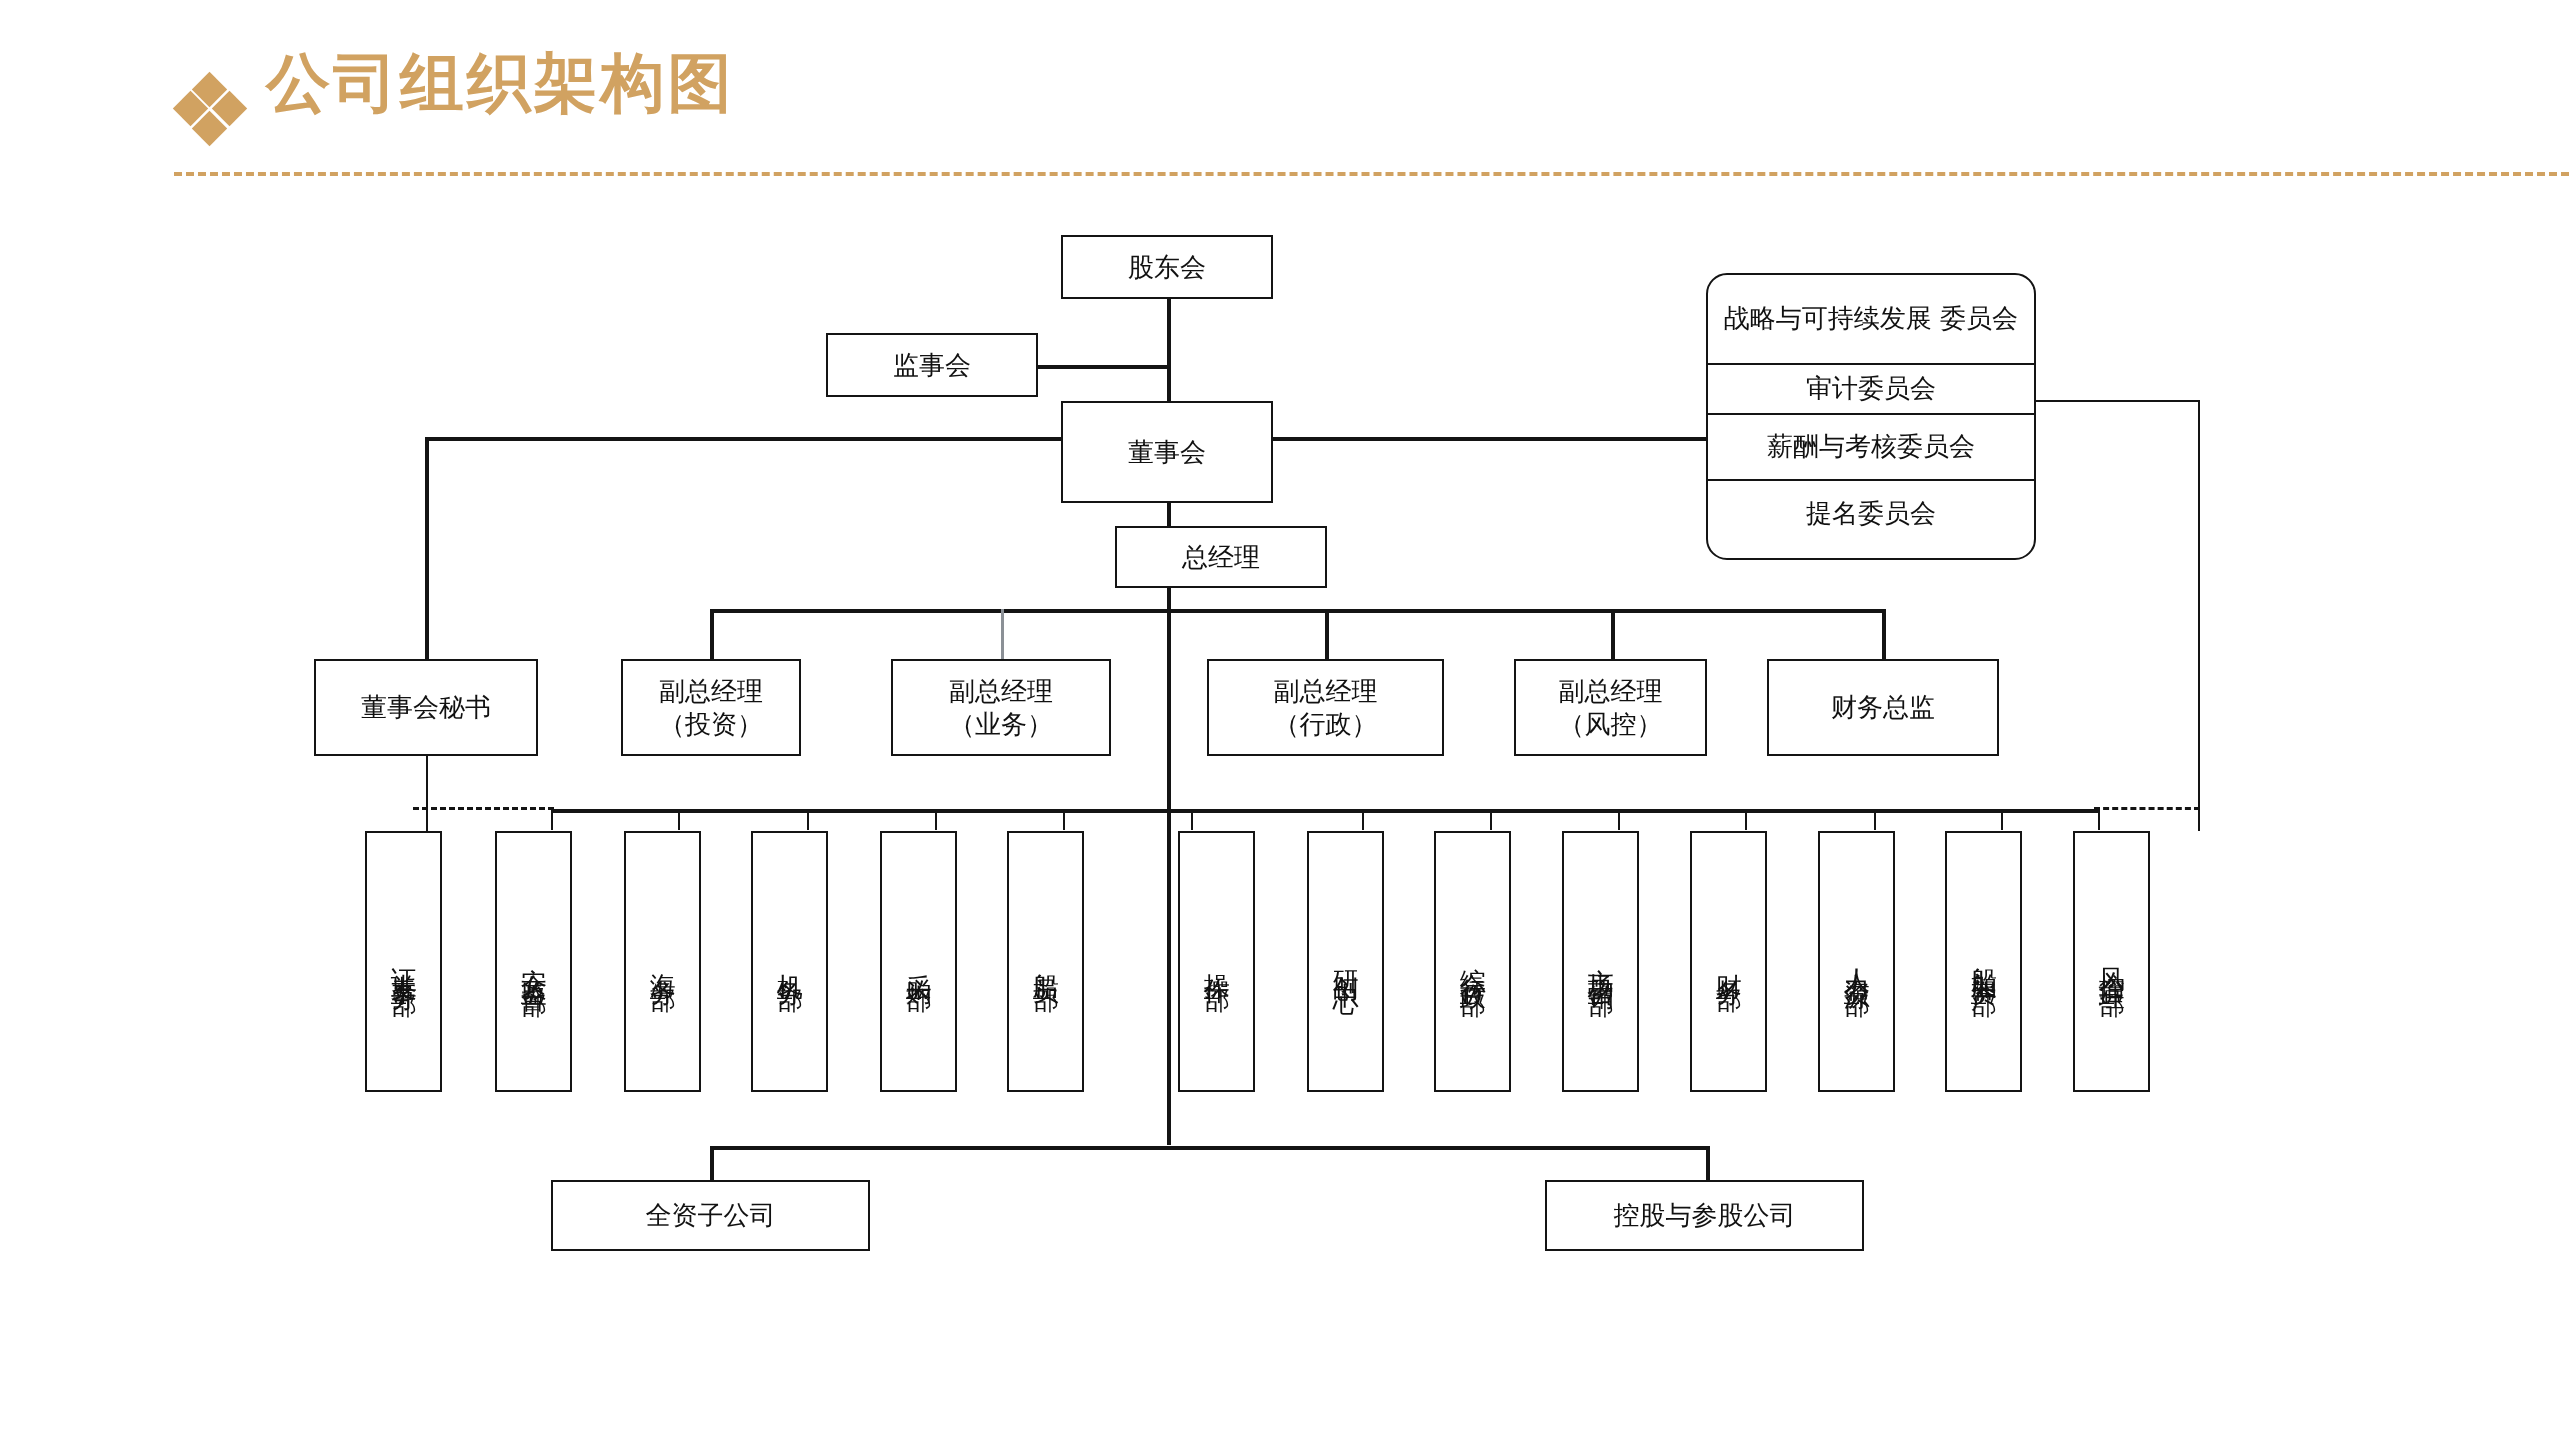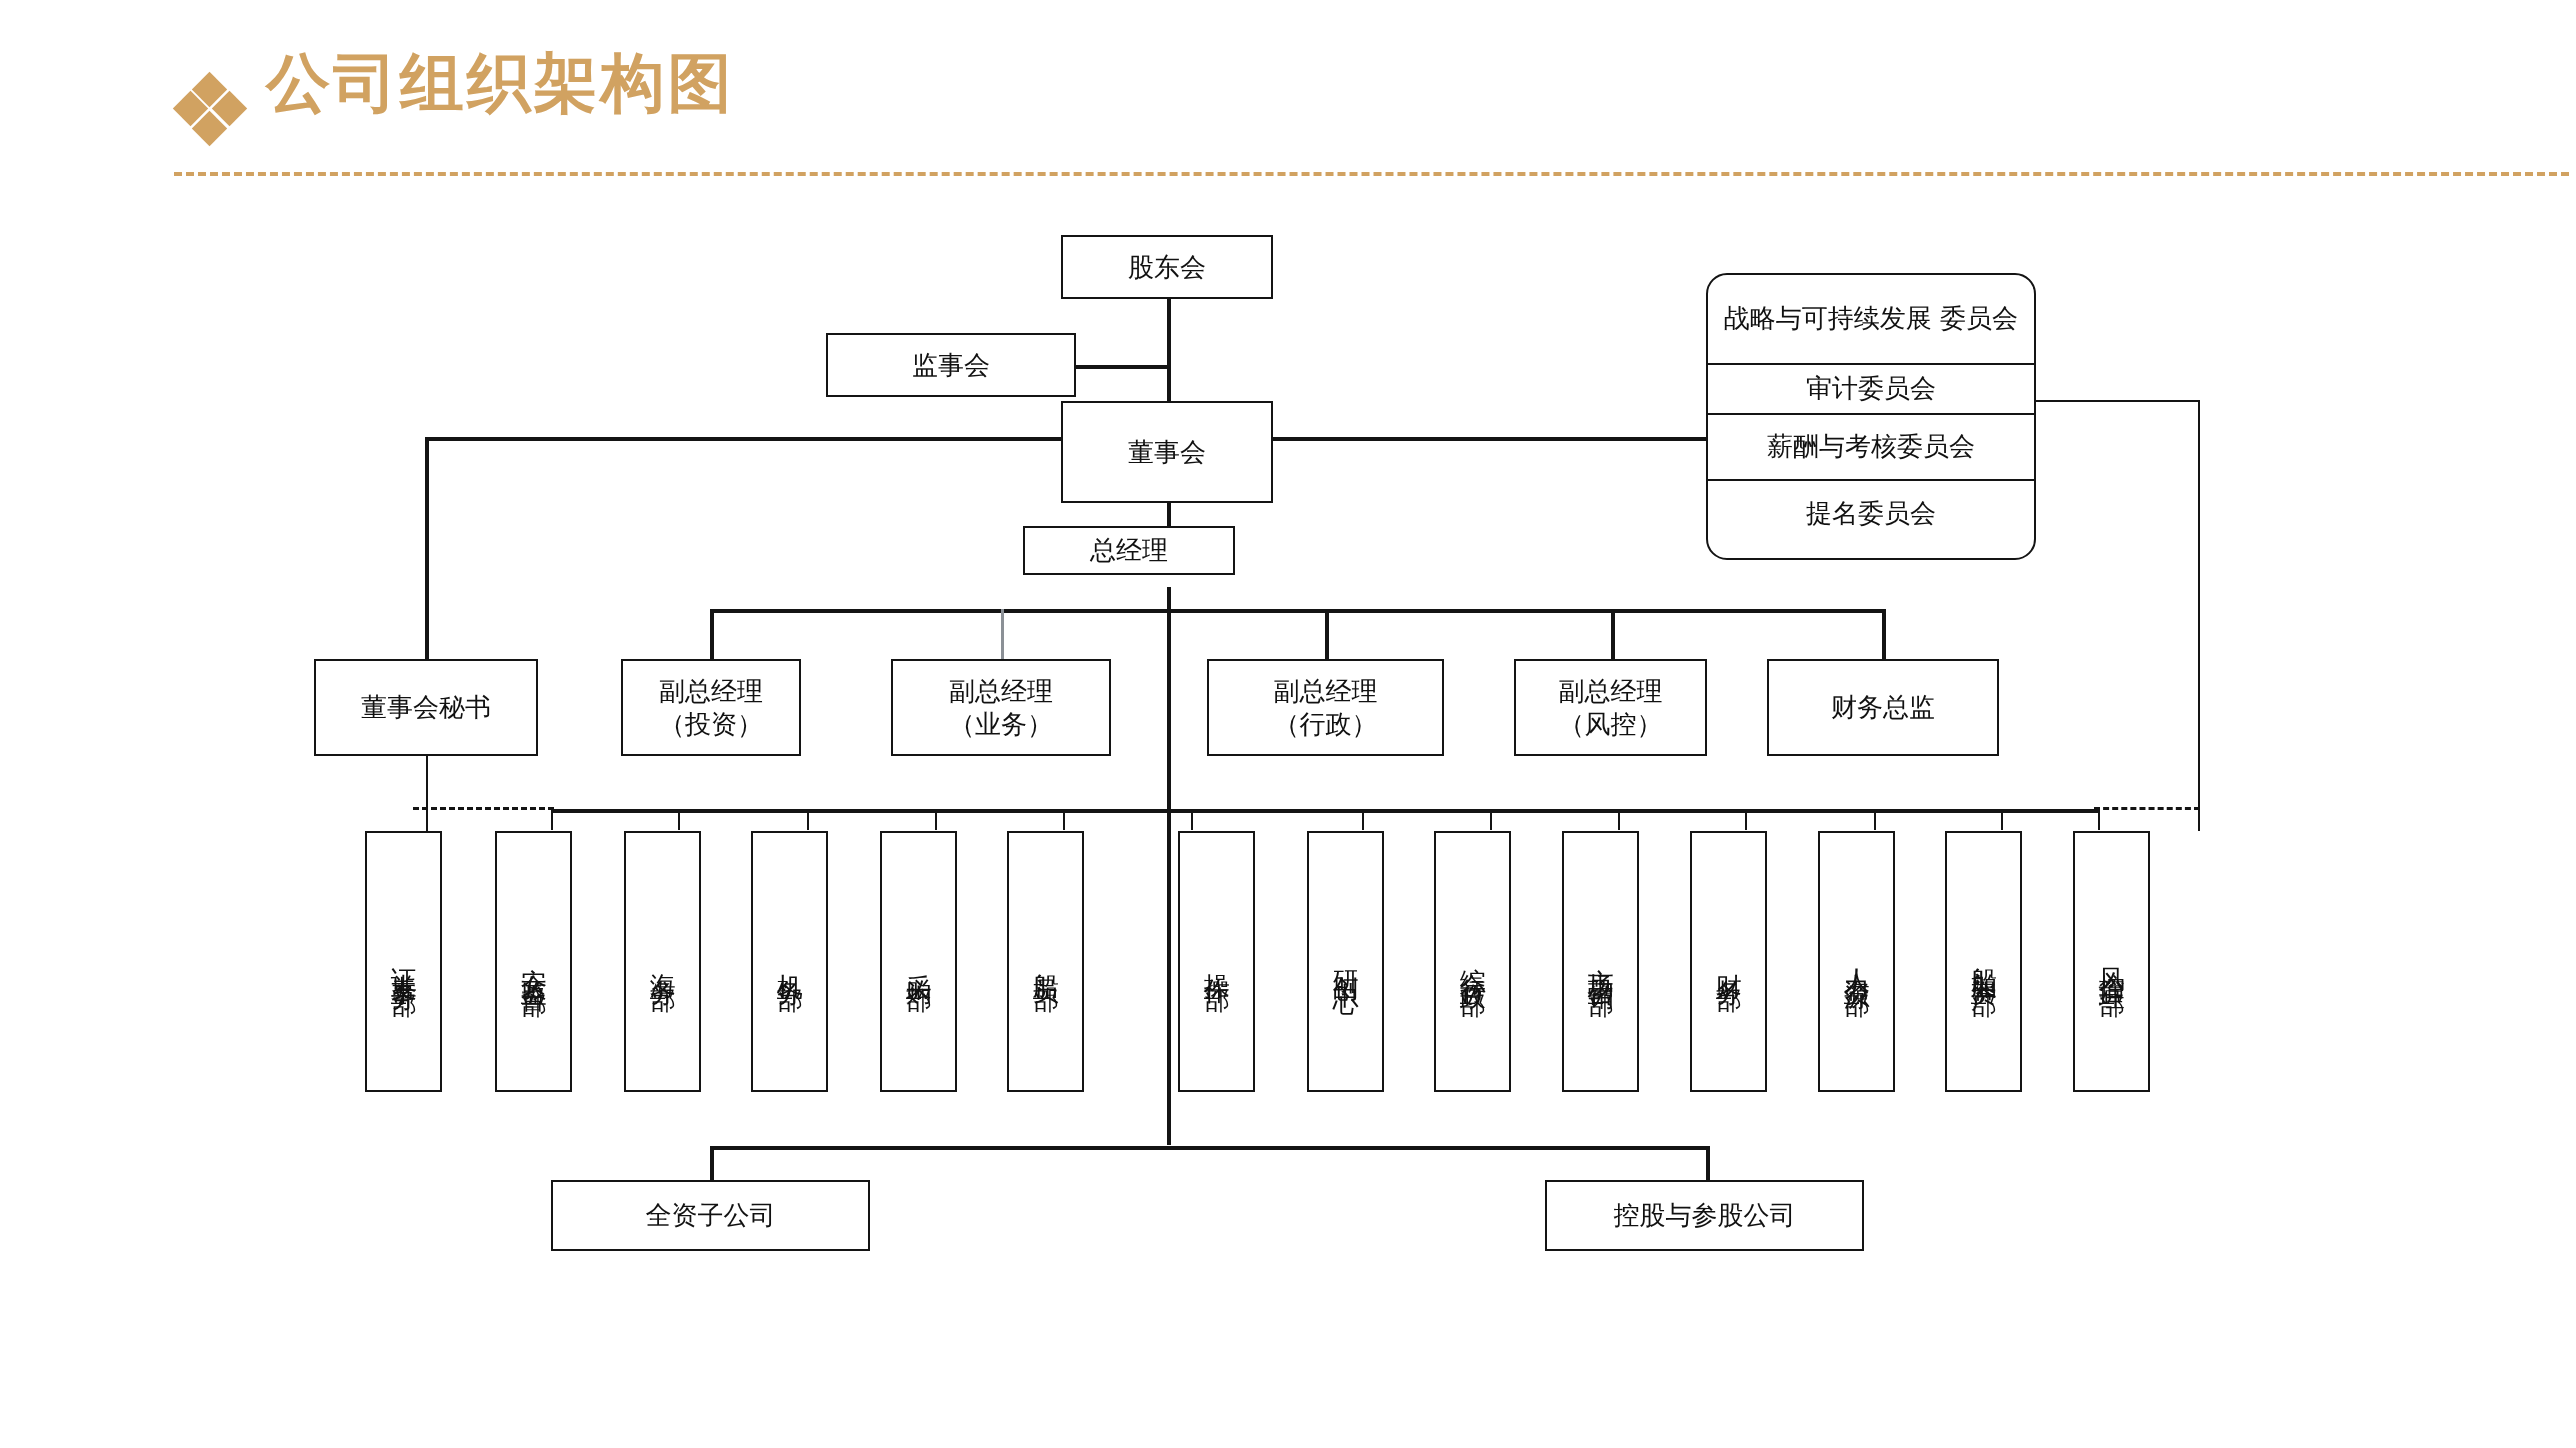--- a/index.html
+++ b/index.html
@@ -113,29 +113,29 @@
   <div class="ln hair v" style="left:2198px;top:400px;height:431px;"></div>
 
   <div class="ln h" style="left:710px;top:1146px;width:1000px;"></div>
   <div class="ln v" style="left:710px;top:1146px;height:35px;"></div>
   <div class="ln v" style="left:1706px;top:1146px;height:35px;"></div>
 
   <div class="node" style="left:1061px;top:235px;width:212px;height:64px;">
     <span class="lbl">股东会</span>
   </div>
 
-  <div class="node" style="left:826px;top:333px;width:250px;height:64px;">
+  <div class="node" style="left:826px;top:333px;width:212px;height:64px;">
     <span class="lbl">监事会</span>
   </div>
 
   <div class="node" style="left:1061px;top:401px;width:212px;height:102px;">
     <span class="lbl">董事会</span>
   </div>
 
-  <div class="node" style="left:1023px;top:526px;width:212px;height:49px;">
+  <div class="node" style="left:1115px;top:526px;width:212px;height:62px;">
     <span class="lbl">总经理</span>
   </div>
 
   <div class="cstack" style="left:1706px;top:273px;width:330px;height:287px;border-radius:21px;">
     <div class="crow" style="height:90px;">
       <span>战略与可持续发展
 委员会</span>
     </div>
     <div class="crow" style="height:50px;">
       <span>审计委员会</span>

